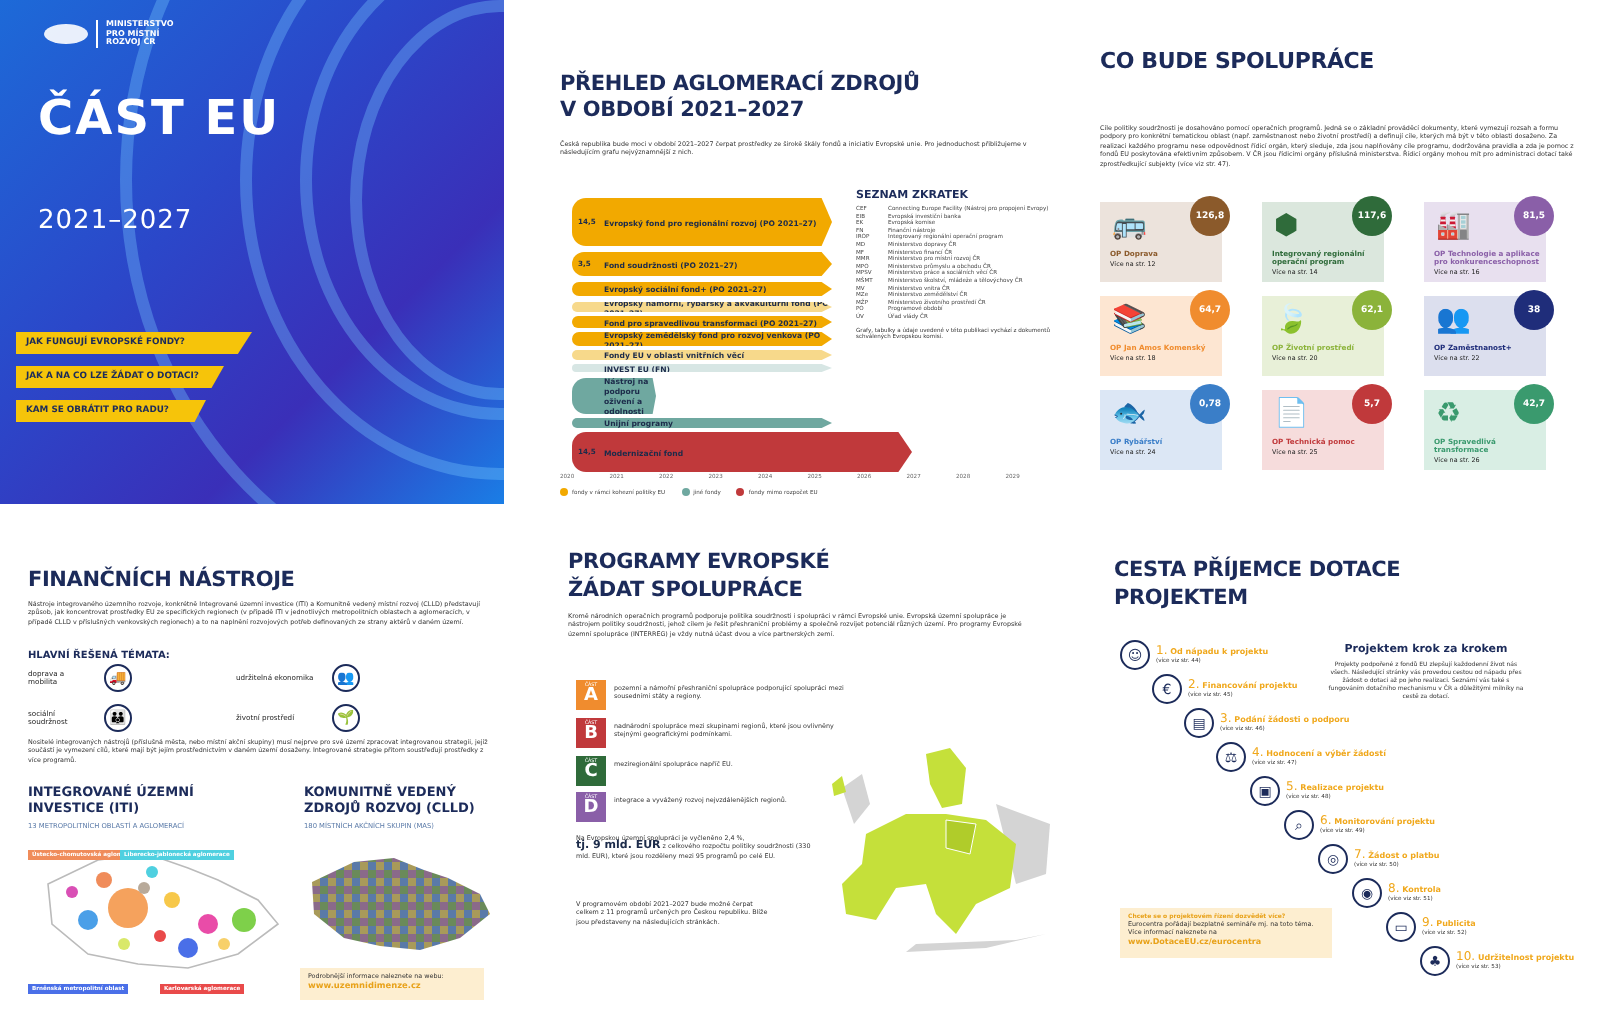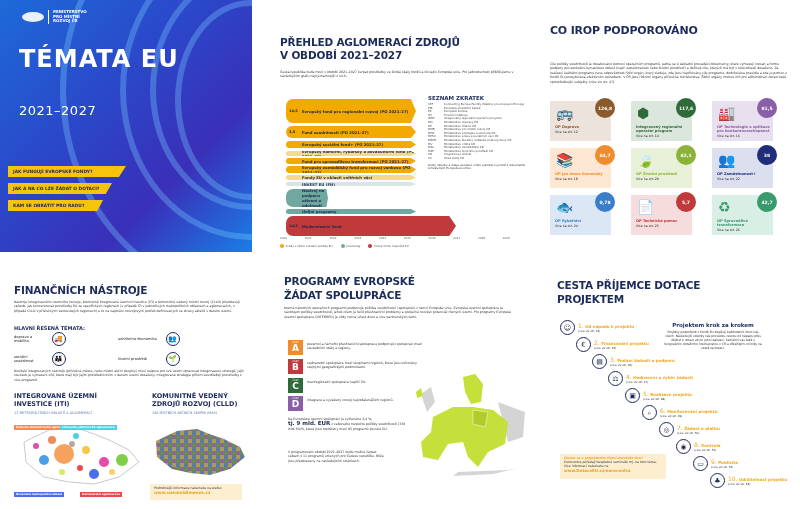--- a/index.html
+++ b/index.html
@@ -87,21 +87,21 @@
   <div class="wave" style="left:120px;top:-60px;width:260px;height:300px"></div>
   <div class="wave" style="left:150px;top:-30px;width:200px;height:240px"></div>
   <div class="wave" style="left:175px;top:0px;width:150px;height:200px"></div>
   <div class="wave" style="left:60px;top:-120px;width:380px;height:420px"></div>
   <div class="logo">
     <div class="mark"></div>
     <div class="sep"></div>
     <div class="txt">MINISTERSTVO PRO MÍSTNÍ ROZVOJ ČR</div>
   </div>
   <div class="t1">
-    <div>TÉMATA EU</div>
+    <div>ČÁST EU</div>
   </div>
   <div class="years">2021–2027</div>
   <div class="q" style="top:166px;width:118px">JAK FUNGUJÍ EVROPSKÉ FONDY?</div>
   <div class="q" style="top:183px;width:104px">JAK A NA CO LZE ŽÁDAT O DOTACI?</div>
   <div class="q" style="top:200px;width:95px">KAM SE OBRÁTIT PRO RADU?</div>
 </div>
 
 <div class="page" id="finance">
   <h2 class="title">
     <div>PŘEHLED AGLOMERACÍ ZDROJŮ</div>
@@ -228,21 +228,21 @@
     <div class="row">
         <b>ÚV</b>
         <span>Úřad vlády ČR</span>
       </div>
     <p class="tiny" style="margin-top:3px;font-size:2.8px;line-height:3.6px">Grafy, tabulky a údaje uvedené v této publikaci vychází z dokumentů schválených Evropskou komisí.</p>
   </div>
 </div>
 
 <div class="page" id="programs">
   <h2 class="title">
-    <div>CO IROP PODPOROVÁNO</div>
+    <div>CO BUDE SPOLUPRÁCE</div>
   </h2>
   <p class="intro tiny">Cíle politiky soudržnosti je dosahováno pomocí operačních programů. Jedná se o základní prováděcí dokumenty, které vymezují rozsah a formu podpory pro konkrétní tematickou oblast (např. zaměstnanost nebo životní prostředí) a definují cíle, kterých má být v této oblasti dosaženo. Za realizaci každého programu nese odpovědnost řídicí orgán, který sleduje, zda jsou naplňovány cíle programu, dodržována pravidla a zda je pomoc z fondů EU poskytována efektivním způsobem. V ČR jsou řídicími orgány příslušná ministerstva. Řídicí orgány mohou mít pro administraci dotací také zprostředkující subjekty (více viz str. 47).</p>
 
   <div class="card" style="left:15px;top:101px;background:#ece3dc">
     <div class="ic" style="color:#8b5a2b">🚌</div>
     <div class="badge" style="background:#8b5a2b">126,8</div>
     <div class="nm" style="color:#8b5a2b">OP Doprava</div>
     <div class="pg" style="top:29px">Více na str. 12</div>
   </div>
   <div class="card" style="left:96px;top:101px;background:#dbe7dd">

